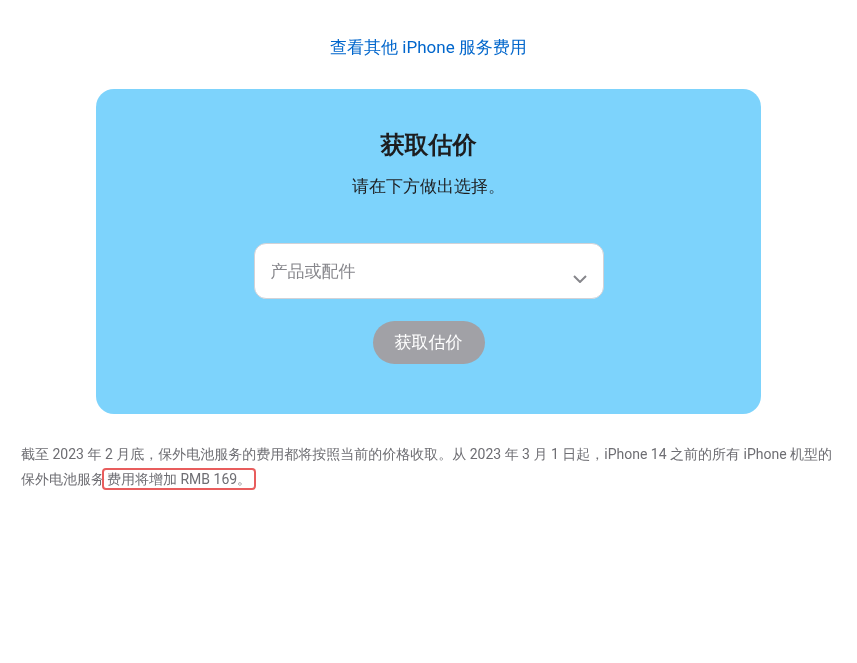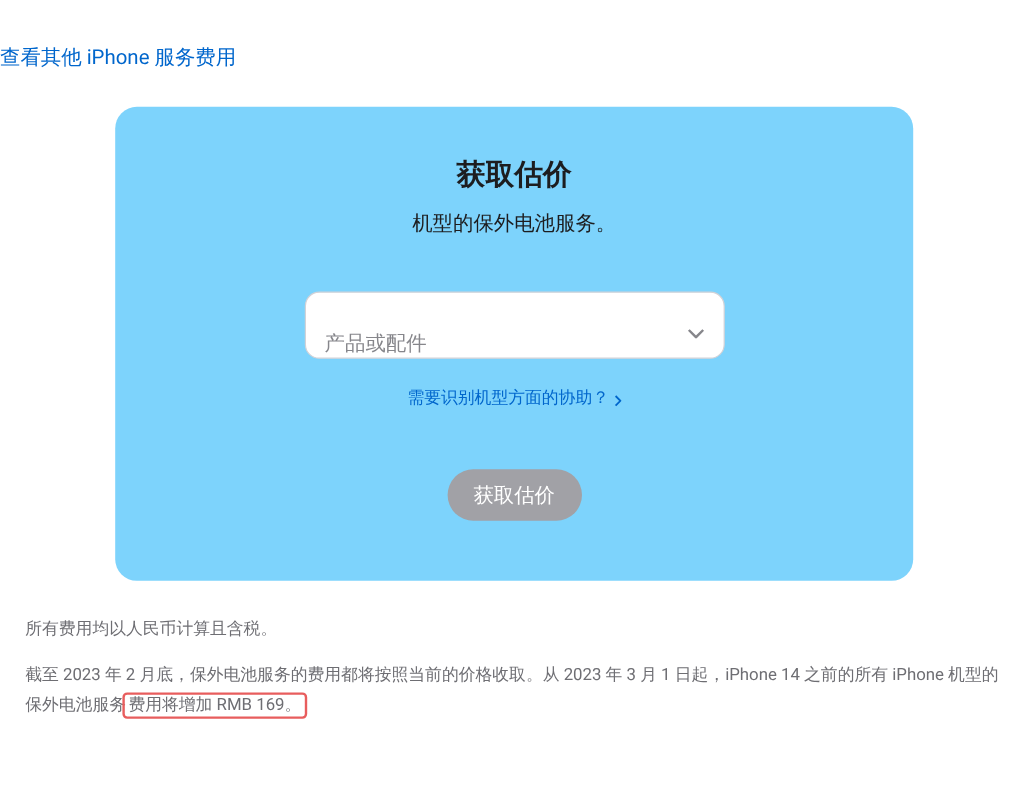--- a/index.html
+++ b/index.html
@@ -8,21 +8,21 @@
       box-sizing: border-box;
     }
     body {
       font-family: -apple-system, BlinkMacSystemFont, "Segoe UI", Roboto, "Helvetica Neue", Arial, sans-serif;
       background: #fff;
       width: 857px;
       height: 663px;
       overflow: hidden;
     }
     .top-link {
-      text-align: left;
+      text-align: center;
       padding-top: 36px;
       padding-bottom: 30px;
     }
     .top-link a {
       color: #0066cc;
       font-size: 17px;
       text-decoration: none;
     }
     .card {
       background: #7dd3fc;
@@ -52,21 +52,21 @@
     .select-box {
       width: 100%;
       height: 56px;
       background: #fff;
       border: 1px solid #d2d2d7;
       border-radius: 12px;
       padding: 0 40px 0 16px;
       font-size: 17px;
       color: #86868b;
       display: flex;
-      align-items: flex-end;
+      align-items: center;
       cursor: pointer;
       position: relative;
     }
     .chevron-down {
       position: absolute;
       right: 16px;
       top: 50%;
       transform: translateY(-50%);
       width: 14px;
       height: 8px;
@@ -122,46 +122,35 @@
   </style>
 </head>
 <body>
 
 <div class="top-link">
   <a href="#">查看其他 iPhone 服务费用</a>
 </div>
 
 <div class="card">
   <h2 class="card-title">获取估价</h2>
-  <p class="card-subtitle">机型的保外电池服务。</p>
+  <p class="card-subtitle">请在下方做出选择。</p>
 
   <div class="select-wrapper">
     <div class="select-box">
       <span>产品或配件</span>
       <span class="chevron-down">
         <svg viewBox="0 0 14 8" fill="none" stroke="#86868b" stroke-width="2">
           <path d="M1 1 L7 7 L13 1"></path>
         </svg>
       </span>
     </div>
   </div>
 
 
-  <div class="help-link">
-    <a href="#">
-      <span>需要识别机型方面的协助？</span>
-      <span class="help-chevron">
-        <svg viewBox="0 0 6 10" fill="none" stroke="#0066cc" stroke-width="1.5">
-          <path d="M1 1 L5 5 L1 9"></path>
-        </svg>
-      </span>
-    </a>
-  </div>
 
   <button class="submit-btn">获取估价</button>
 </div>
 
 <div class="footer-text">
-  <p>所有费用均以人民币计算且含税。</p>
   <p>
     <span>截至 2023 年 2 月底，保外电池服务的费用都将按照当前的价格收取。从 2023 年 3 月 1 日起，iPhone 14 之前的所有 iPhone 机型的保外电池服务</span><span class="highlight-box">费用将增加 RMB 169。</span>
   </p>
 </div>
 
 </body></html>

